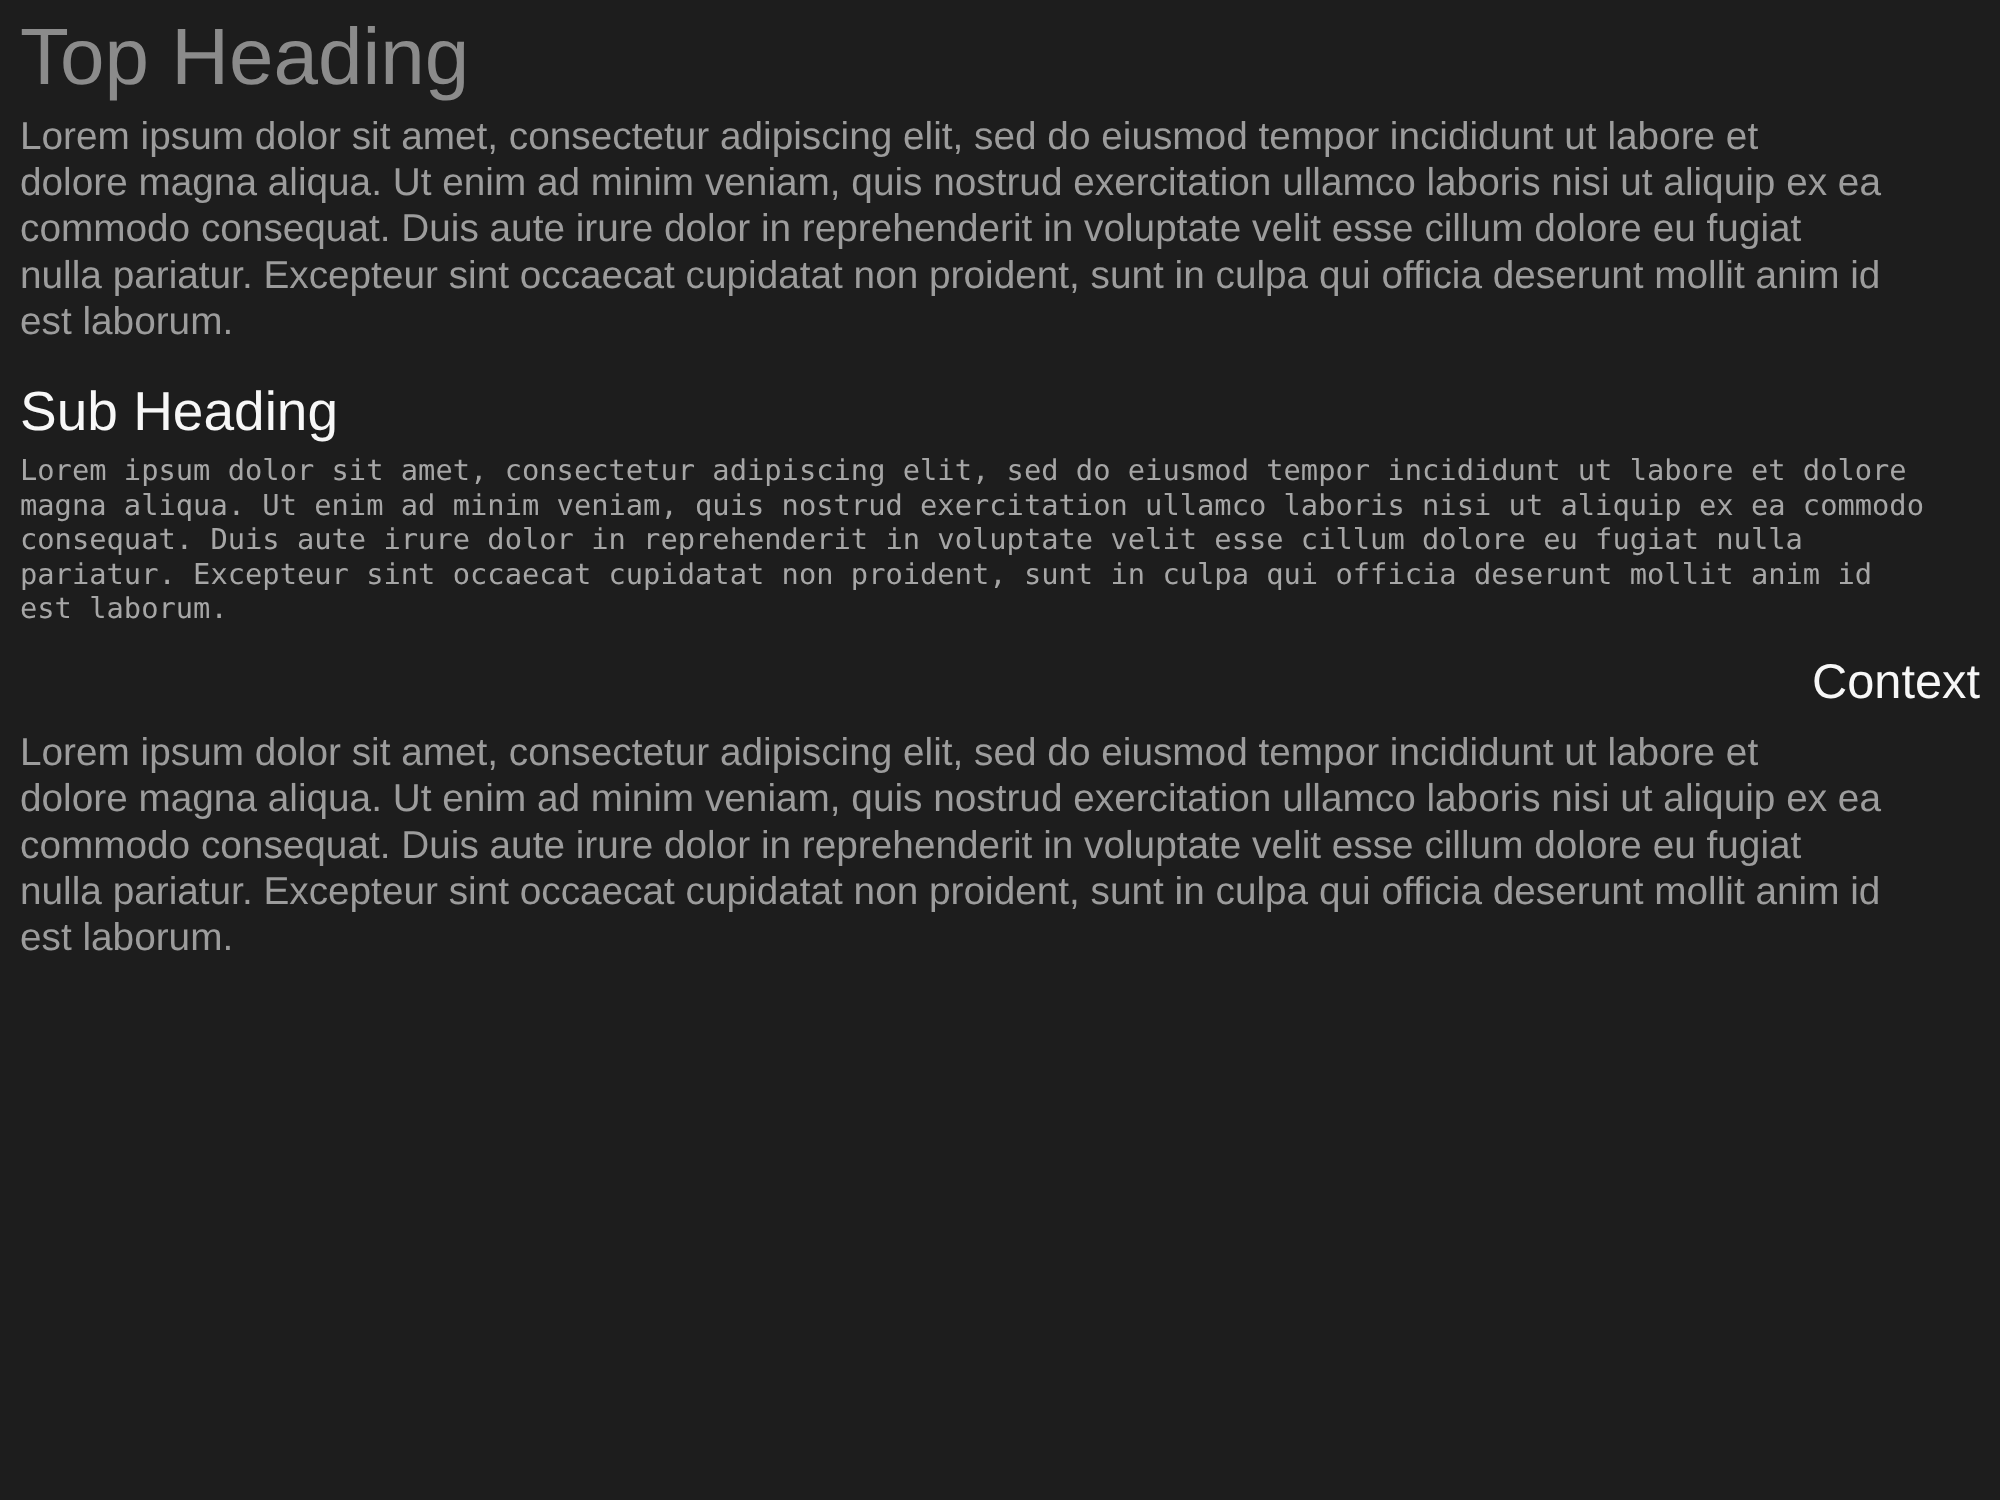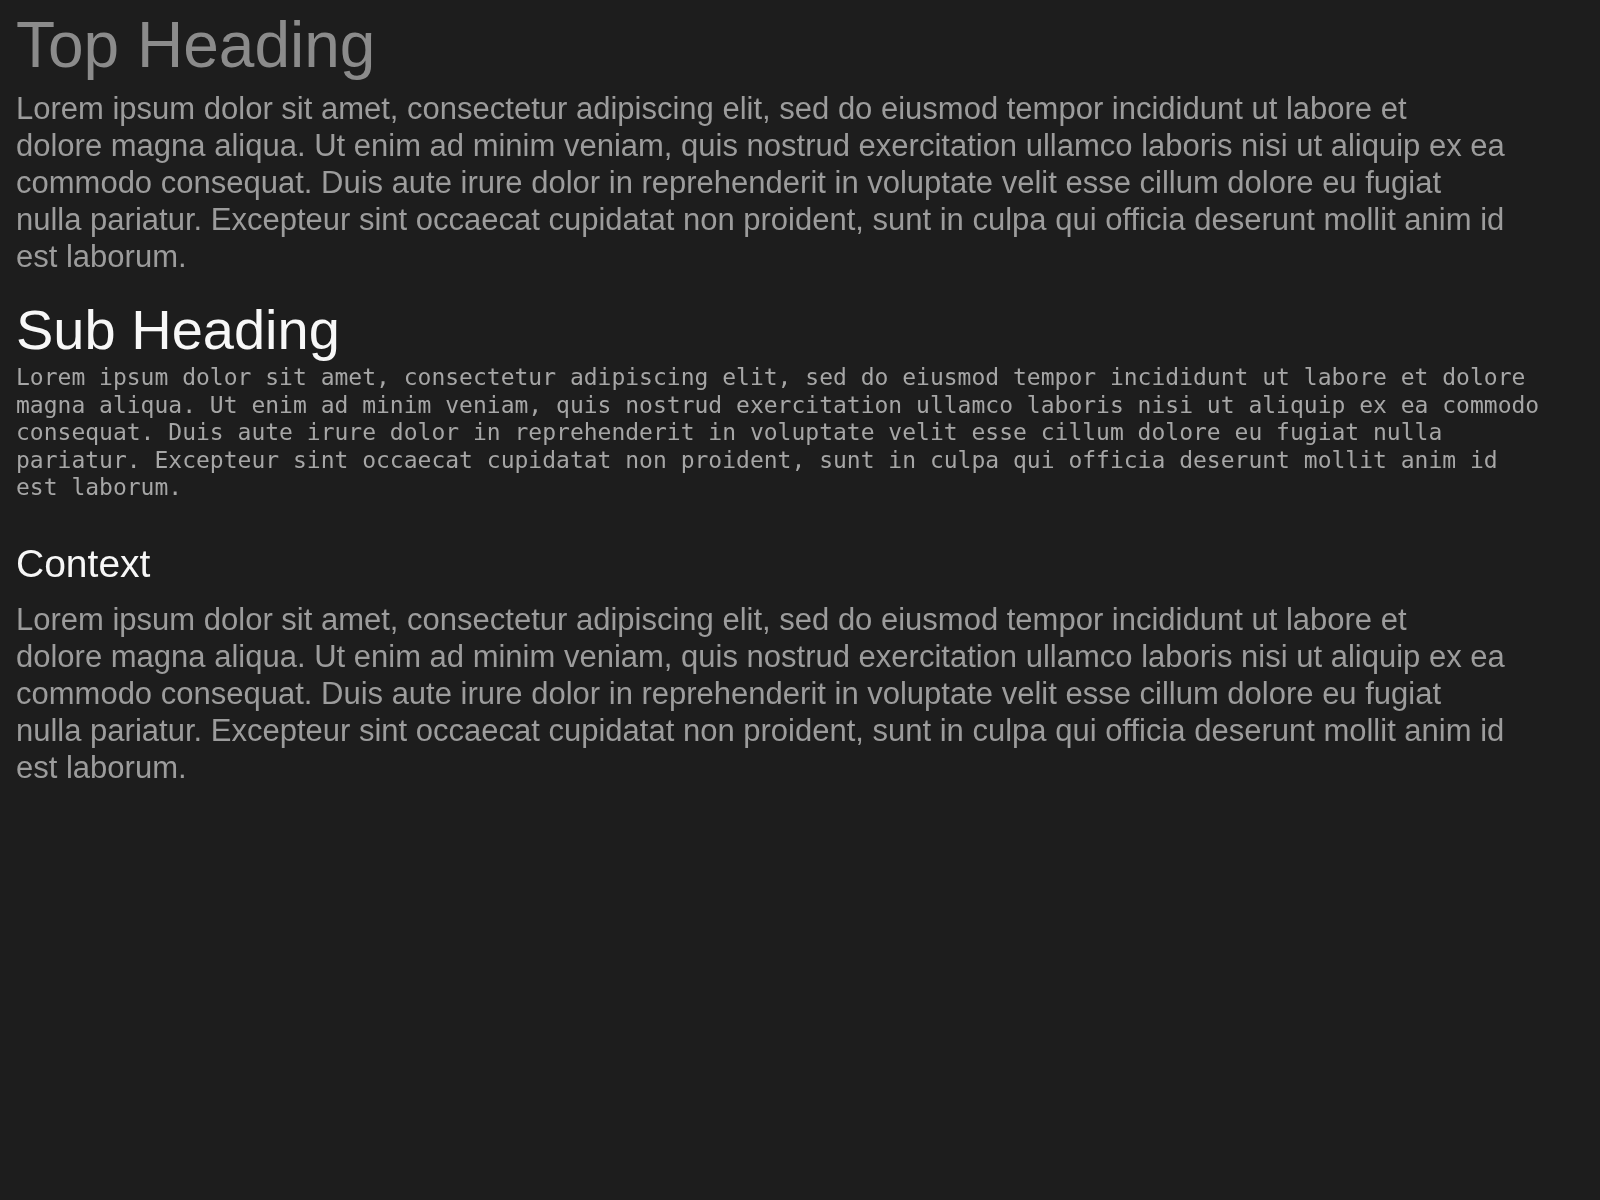--- a/index.html
+++ b/index.html
@@ -26,31 +26,32 @@
   }
   h1.top-heading {
     margin: 16px 0 0 0;
     font-size: 64px;
     line-height: 58px;
     font-weight: 300;
     color: var(--heading-primary);
   }
   h2.sub-heading {
     margin: 30px 0 0 0;
-    font-size: 56px;
+    font-size: 44px;
     line-height: 49px;
     font-weight: 300;
     color: var(--heading-secondary);
   }
   h3.context-heading {
-    margin: 38px 0 0 0;
+    margin: 20px 0 0 0;
     font-size: 39px;
     line-height: 47px;
     font-weight: 300;
     color: var(--heading-secondary);
+    text-align: right;
   }
   p.sans-paragraph {
     margin: 16px 0 0 0;
     font-size: 31px;
     line-height: 37px;
     font-weight: 300;
     color: var(--paragraph);
     white-space: pre-line;
   }
   p.context-paragraph {

